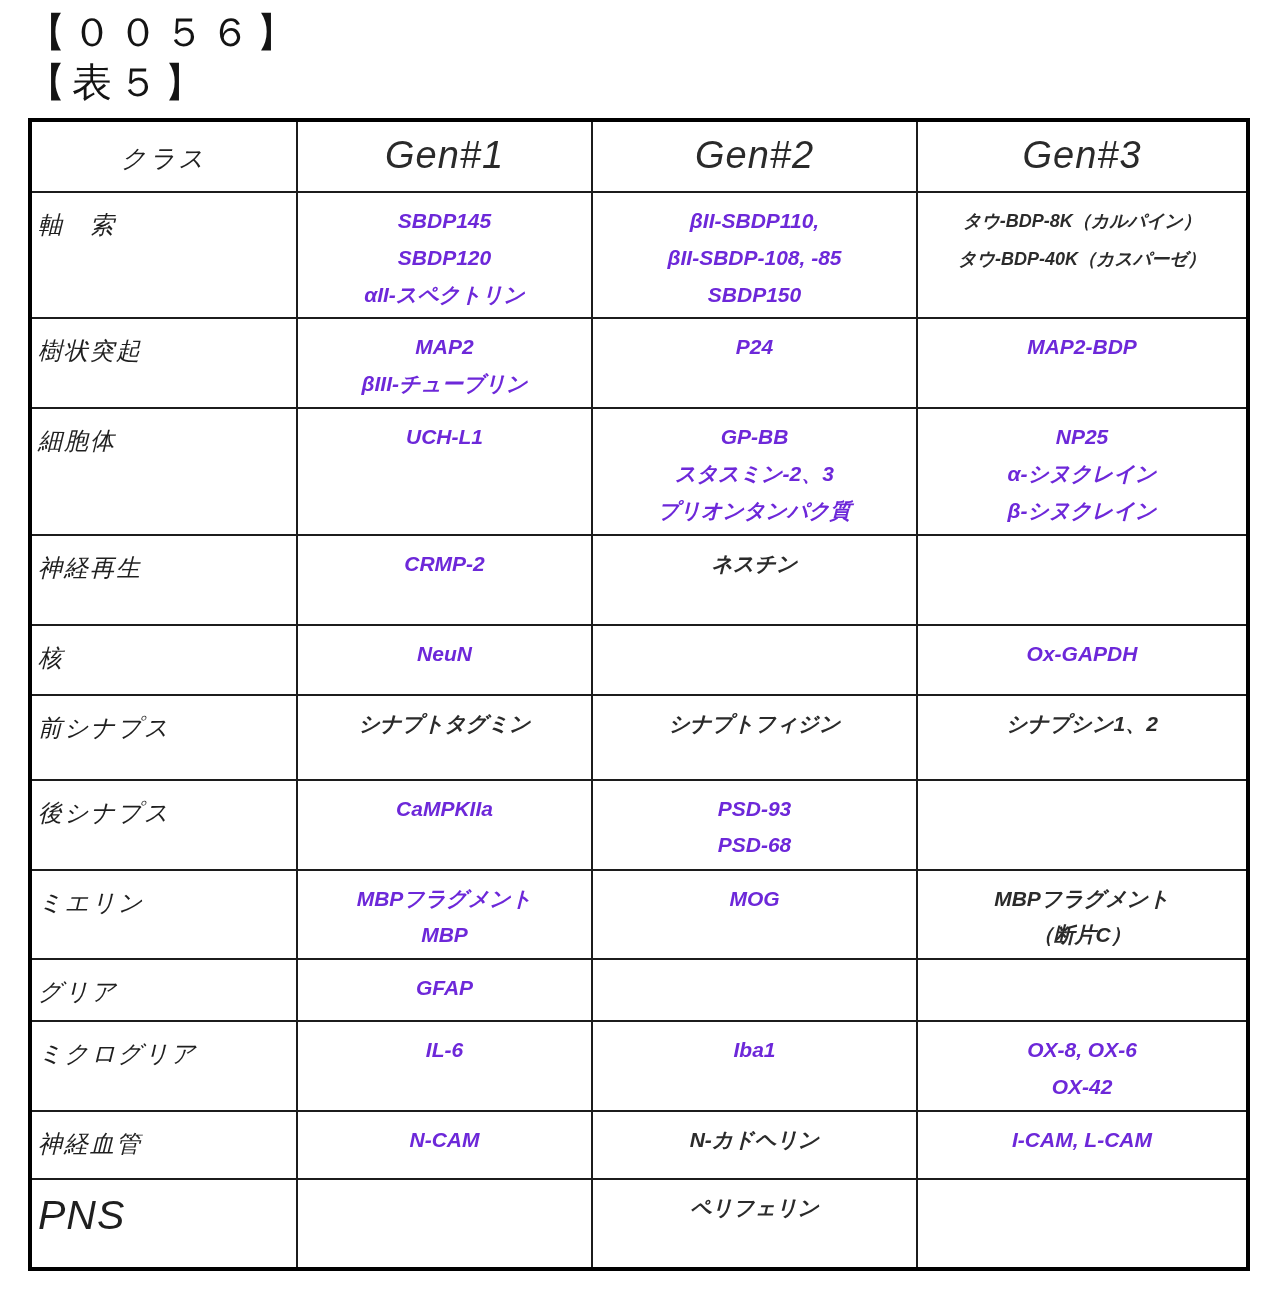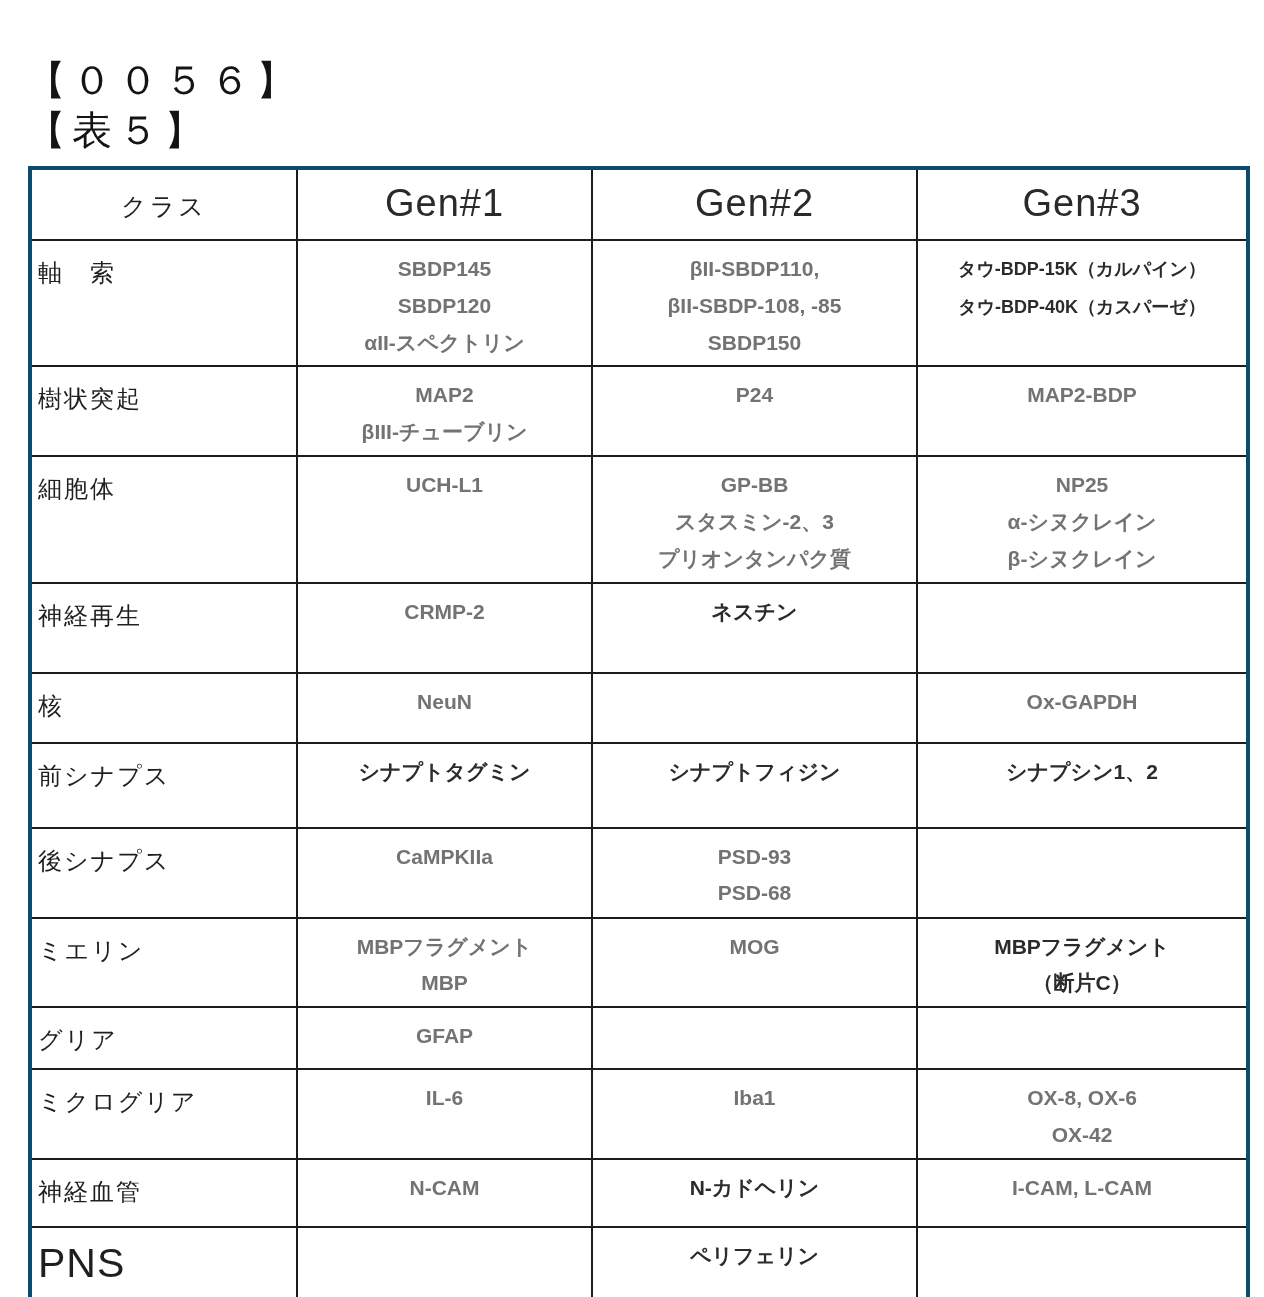--- a/index.html
+++ b/index.html
@@ -16,30 +16,30 @@
     font-family: "Liberation Sans", sans-serif;
     overflow: hidden;
   }
   .doc-head {
     padding: 8px 0 0 26px;
     font-family: "Liberation Serif", serif;
     font-size: 40px;
     line-height: 1.25;
     letter-spacing: 6px;
     color: #141414;
-    margin-top: 48px;
   }
   .doc-head div { white-space: nowrap; }
 
   table.biomarker {
     border-collapse: collapse;
     table-layout: fixed;
     margin: 10px 0 0 28px;
     width: 1218px;
-    border: 4px solid #0c4a6e;
+    border: 4px solid #000000;
+    font-style: italic;
   }
   col.c1 { width: 267px; }
   col.c2 { width: 295px; }
   col.c3 { width: 325px; }
   col.c4 { width: 331px; }
 
   th, td {
     border: 2px solid #1c1c1c;
     vertical-align: top;
     padding: 10px 6px 4px 6px;
@@ -76,21 +76,21 @@
     font-size: 41px;
     letter-spacing: 1px;
     padding-top: 12px;
   }
   td.val {
     font-size: 21px;
     font-weight: bold;
     text-align: center;
     white-space: pre-line;
     line-height: 1.75;
-    color: #737373;
+    color: #6d28d9;
   }
   td.val.light {
     font-weight: 600;
     color: #2b2b2b;
   }
   td.val.small {
     font-size: 18px;
     line-height: 2.1;
   }
 </style>
@@ -121,21 +121,21 @@
     </thead>
     <tbody>
       <tr style="height:122px">
         <td class="cls">軸　索</td>
         <td class="val">SBDP145
 SBDP120
 αII-スペクトリン</td>
         <td class="val">βII-SBDP110,
 βII-SBDP-108, -85
 SBDP150</td>
-        <td class="val light small">タウ-BDP-15K（カルパイン）
+        <td class="val light small">タウ-BDP-8K（カルパイン）
 タウ-BDP-40K（カスパーゼ）</td>
       </tr>
       <tr style="height:90px">
         <td class="cls">樹状突起</td>
         <td class="val">MAP2
 βIII-チューブリン</td>
         <td class="val">P24</td>
         <td class="val">MAP2-BDP</td>
       </tr>
       <tr style="height:125px">

